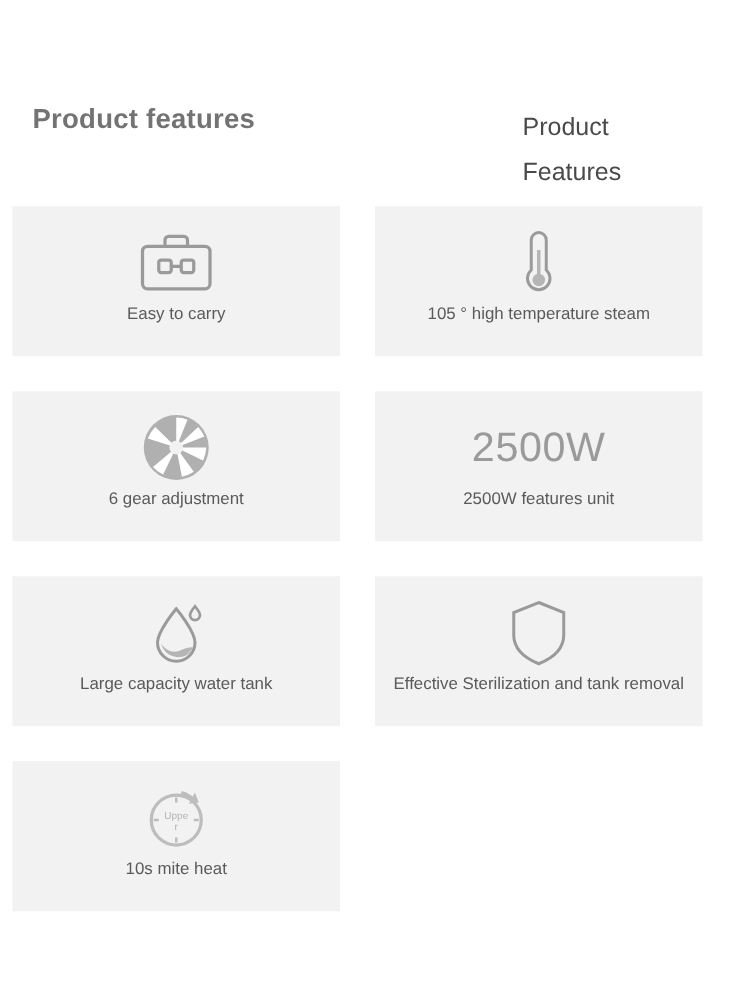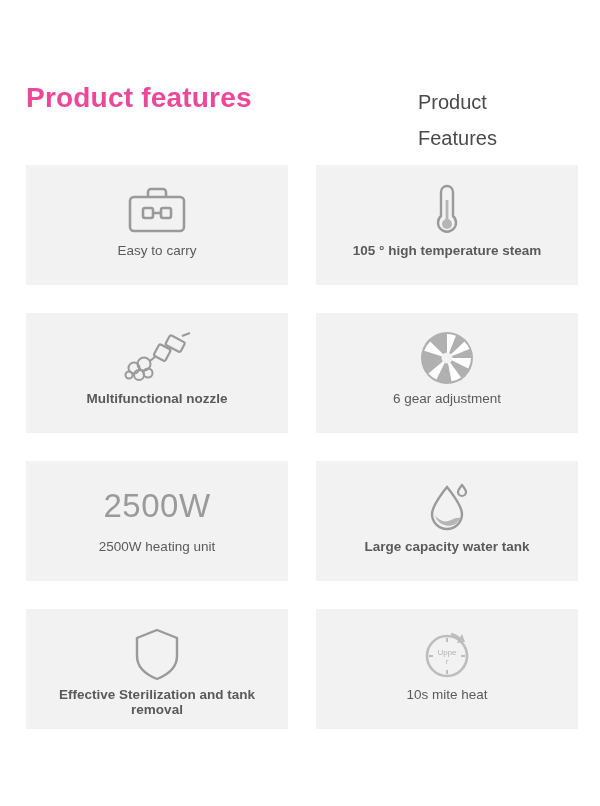--- a/index.html
+++ b/index.html
@@ -24,40 +24,40 @@
     position: absolute;
     top: 72px;
     left: 0;
     width: 600px;
     height: 80px;
   }
   .title-main {
     position: absolute;
     left: 26px;
     top: 10px;
-    font-size: 28px;
+    font-size: 22px;
     font-weight: bold;
-    color: #ec4899;
+    color: #737373;
     letter-spacing: 0.2px;
   }
   .title-sub {
     position: absolute;
     left: 418px;
     top: 12px;
     font-size: 20px;
     color: #4a4a4a;
     line-height: 36px;
   }
   .title-sub span {
     display: block;
   }
   .grid {
     position: absolute;
     top: 165px;
-    left: 26px;
+    left: 10px;
     width: 548px;
     display: grid;
     grid-template-columns: 262px 262px;
     grid-template-rows: repeat(4, 120px);
     column-gap: 24px;
     row-gap: 32px;
     gap: 28px;
   }
   .card {
     background: #f2f2f2;
@@ -81,21 +81,20 @@
     top: 78px;
     text-align: center;
     font-size: 13.5px;
     color: #5a5a5a;
     line-height: 16px;
     padding: 0 10px;
     box-sizing: border-box;
   }
   .card-label.two-line {
     line-height: 15px;
-    font-weight: bold;
   }
   .big-text {
     font-size: 33px;
     font-weight: normal;
     color: #9a9a9a;
     letter-spacing: 0.5px;
     font-family: "Liberation Sans", sans-serif;
   }
   svg { display: block; }
   .clock-text {
@@ -136,40 +135,20 @@
       <div class="icon-wrap">
         <svg width="40" height="60" viewBox="0 0 40 60">
           <path d="M20 6 a6 6 0 0 1 6 6 v24 a9 9 0 1 1 -12 0 V12 a6 6 0 0 1 6 -6 z" fill="none" stroke="#9a9a9a" stroke-width="2.4"></path>
           <circle cx="20" cy="44" r="5" fill="#b5b5b5"></circle>
           <rect x="18.6" y="20" width="2.8" height="22" fill="#b5b5b5"></rect>
         </svg>
       </div>
       <div class="card-label two-line">105 ° high temperature steam</div>
     </div>
 
-    <div class="card">
-      <div class="icon-wrap">
-        <svg width="90" height="56" viewBox="0 0 90 56">
-          <g stroke="#9a9a9a" stroke-width="2.2" fill="none">
-            <path d="M70 6 l8 -3"></path>
-            <rect x="55" y="8" width="17" height="11" rx="2" transform="rotate(28 63 13)"></rect>
-            <rect x="44" y="16" width="13" height="13" rx="2" transform="rotate(28 50 22)"></rect>
-            <path d="M44 26 l-6 5"></path>
-          </g>
-          <g fill="none" stroke="#9a9a9a" stroke-width="2">
-            <circle cx="32" cy="34" r="6.5"></circle>
-            <circle cx="22" cy="38" r="5.5"></circle>
-            <circle cx="27" cy="45" r="5"></circle>
-            <circle cx="36" cy="43" r="4.5"></circle>
-            <circle cx="17" cy="45" r="3.5"></circle>
-          </g>
-        </svg>
-      </div>
-      <div class="card-label two-line">Multifunctional nozzle</div>
-    </div>
 
     <div class="card">
       <div class="icon-wrap">
         <svg width="58" height="58" viewBox="0 0 58 58">
           <circle cx="29" cy="29" r="26" fill="#b0b0b0"></circle>
           <g fill="#ffffff">
             <path d="M29 29 L29 5 a24 24 0 0 1 9 1.8 Z"></path>
             <path d="M29 29 L46.5 12.5 a24 24 0 0 1 5 7.6 Z"></path>
             <path d="M29 29 L53 29 a24 24 0 0 1 -2.6 10.4 Z"></path>
             <path d="M29 29 L43 48.4 a24 24 0 0 1 -9.5 3.9 Z"></path>
@@ -179,21 +158,21 @@
           <circle cx="29" cy="29" r="5.5" fill="#f2f2f2"></circle>
         </svg>
       </div>
       <div class="card-label">6 gear adjustment</div>
     </div>
 
     <div class="card">
       <div class="icon-wrap">
         <div class="big-text">2500W</div>
       </div>
-      <div class="card-label">2500W heating unit</div>
+      <div class="card-label">2500W features unit</div>
     </div>
 
     <div class="card">
       <div class="icon-wrap">
         <svg width="56" height="58" viewBox="0 0 56 58">
           <path d="M28 10 C28 10 13 28 13 37 a15 15 0 0 0 30 0 C43 28 28 10 28 10 Z" fill="none" stroke="#9a9a9a" stroke-width="2.4"></path>
           <path d="M16 38 a14 14 0 0 0 24 6 a18 18 0 0 1 -24 -6 Z" fill="#b5b5b5"></path>
           <path d="M17 40 q8 7 15 3 q6 -3 10 -2 a15 15 0 0 1 -25 -1 Z" fill="#b5b5b5"></path>
           <path d="M43 8 C43 8 39 13 39 15 a4 4 0 0 0 8 0 C47 13 43 8 43 8 Z" fill="none" stroke="#9a9a9a" stroke-width="2.2"></path>
         </svg>

